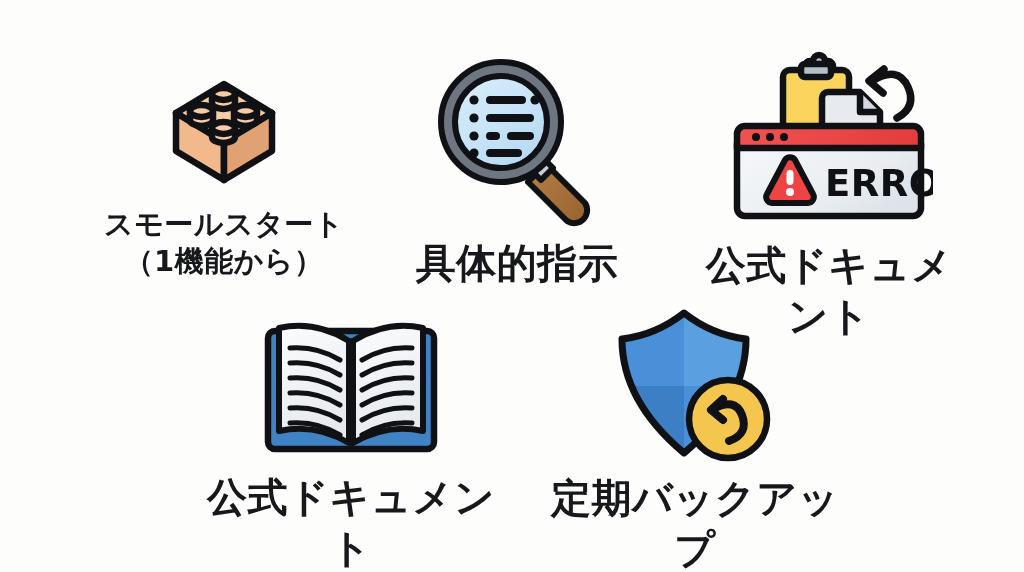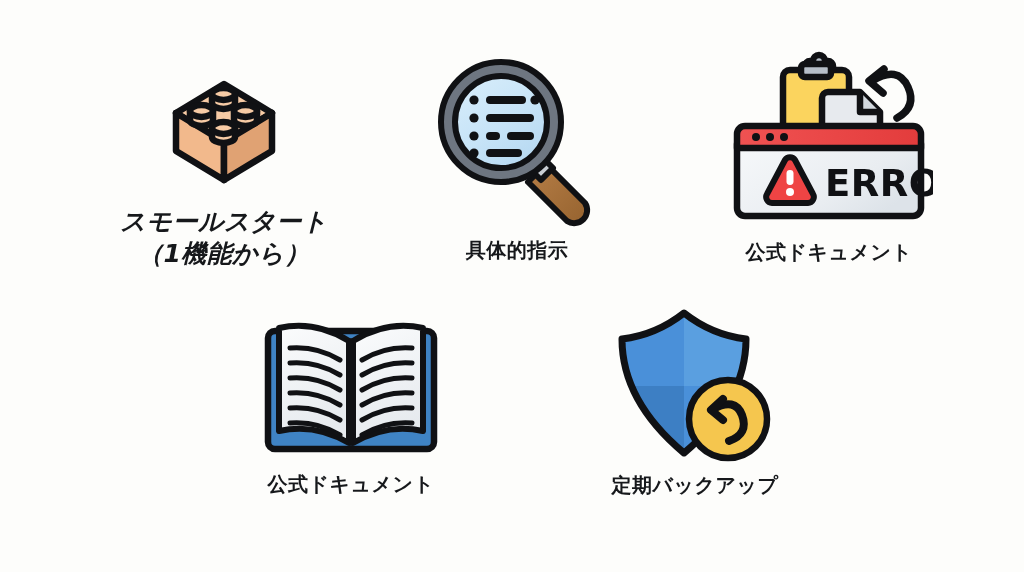--- a/index.html
+++ b/index.html
@@ -29,38 +29,38 @@
   }
   .icon-wrap {
     display: block;
     line-height: 0;
   }
   .tip-label {
     margin-top: 10px;
     text-align: center;
     color: #16181b;
     font-weight: 700;
-    font-size: 20px;
+    font-size: 40px;
     line-height: 1.28;
     letter-spacing: 0.5px;
     white-space: pre-line;
     font-family: "DejaVu Sans", "Liberation Sans", sans-serif;
     text-rendering: optimizeLegibility;
   }
 
   
   #card-small-start { left: 48px;  top: 68px;  width: 352px; }
   #card-specific    { left: 392px; top: 52px;  width: 250px; }
   #card-error-copy  { left: 690px; top: 48px;  width: 278px; }
 
   
   #card-official-docs { left: 196px; top: 310px; width: 310px; }
   #card-backup        { left: 540px; top: 305px; width: 310px; }
 
-  .lbl-two-line { font-size: 25px; font-style: italic; }
+  .lbl-two-line { font-size: 29px; }
 </style>
 </head>
 <body>
 
 <div class="board">
 
   <div class="tip-card" id="card-small-start">
     <span class="icon-wrap">
       <svg width="130" height="128" viewBox="0 0 130 128" xmlns="http://www.w3.org/2000/svg">
         <g stroke="#101114" stroke-width="6.5" stroke-linejoin="round" stroke-linecap="round">

